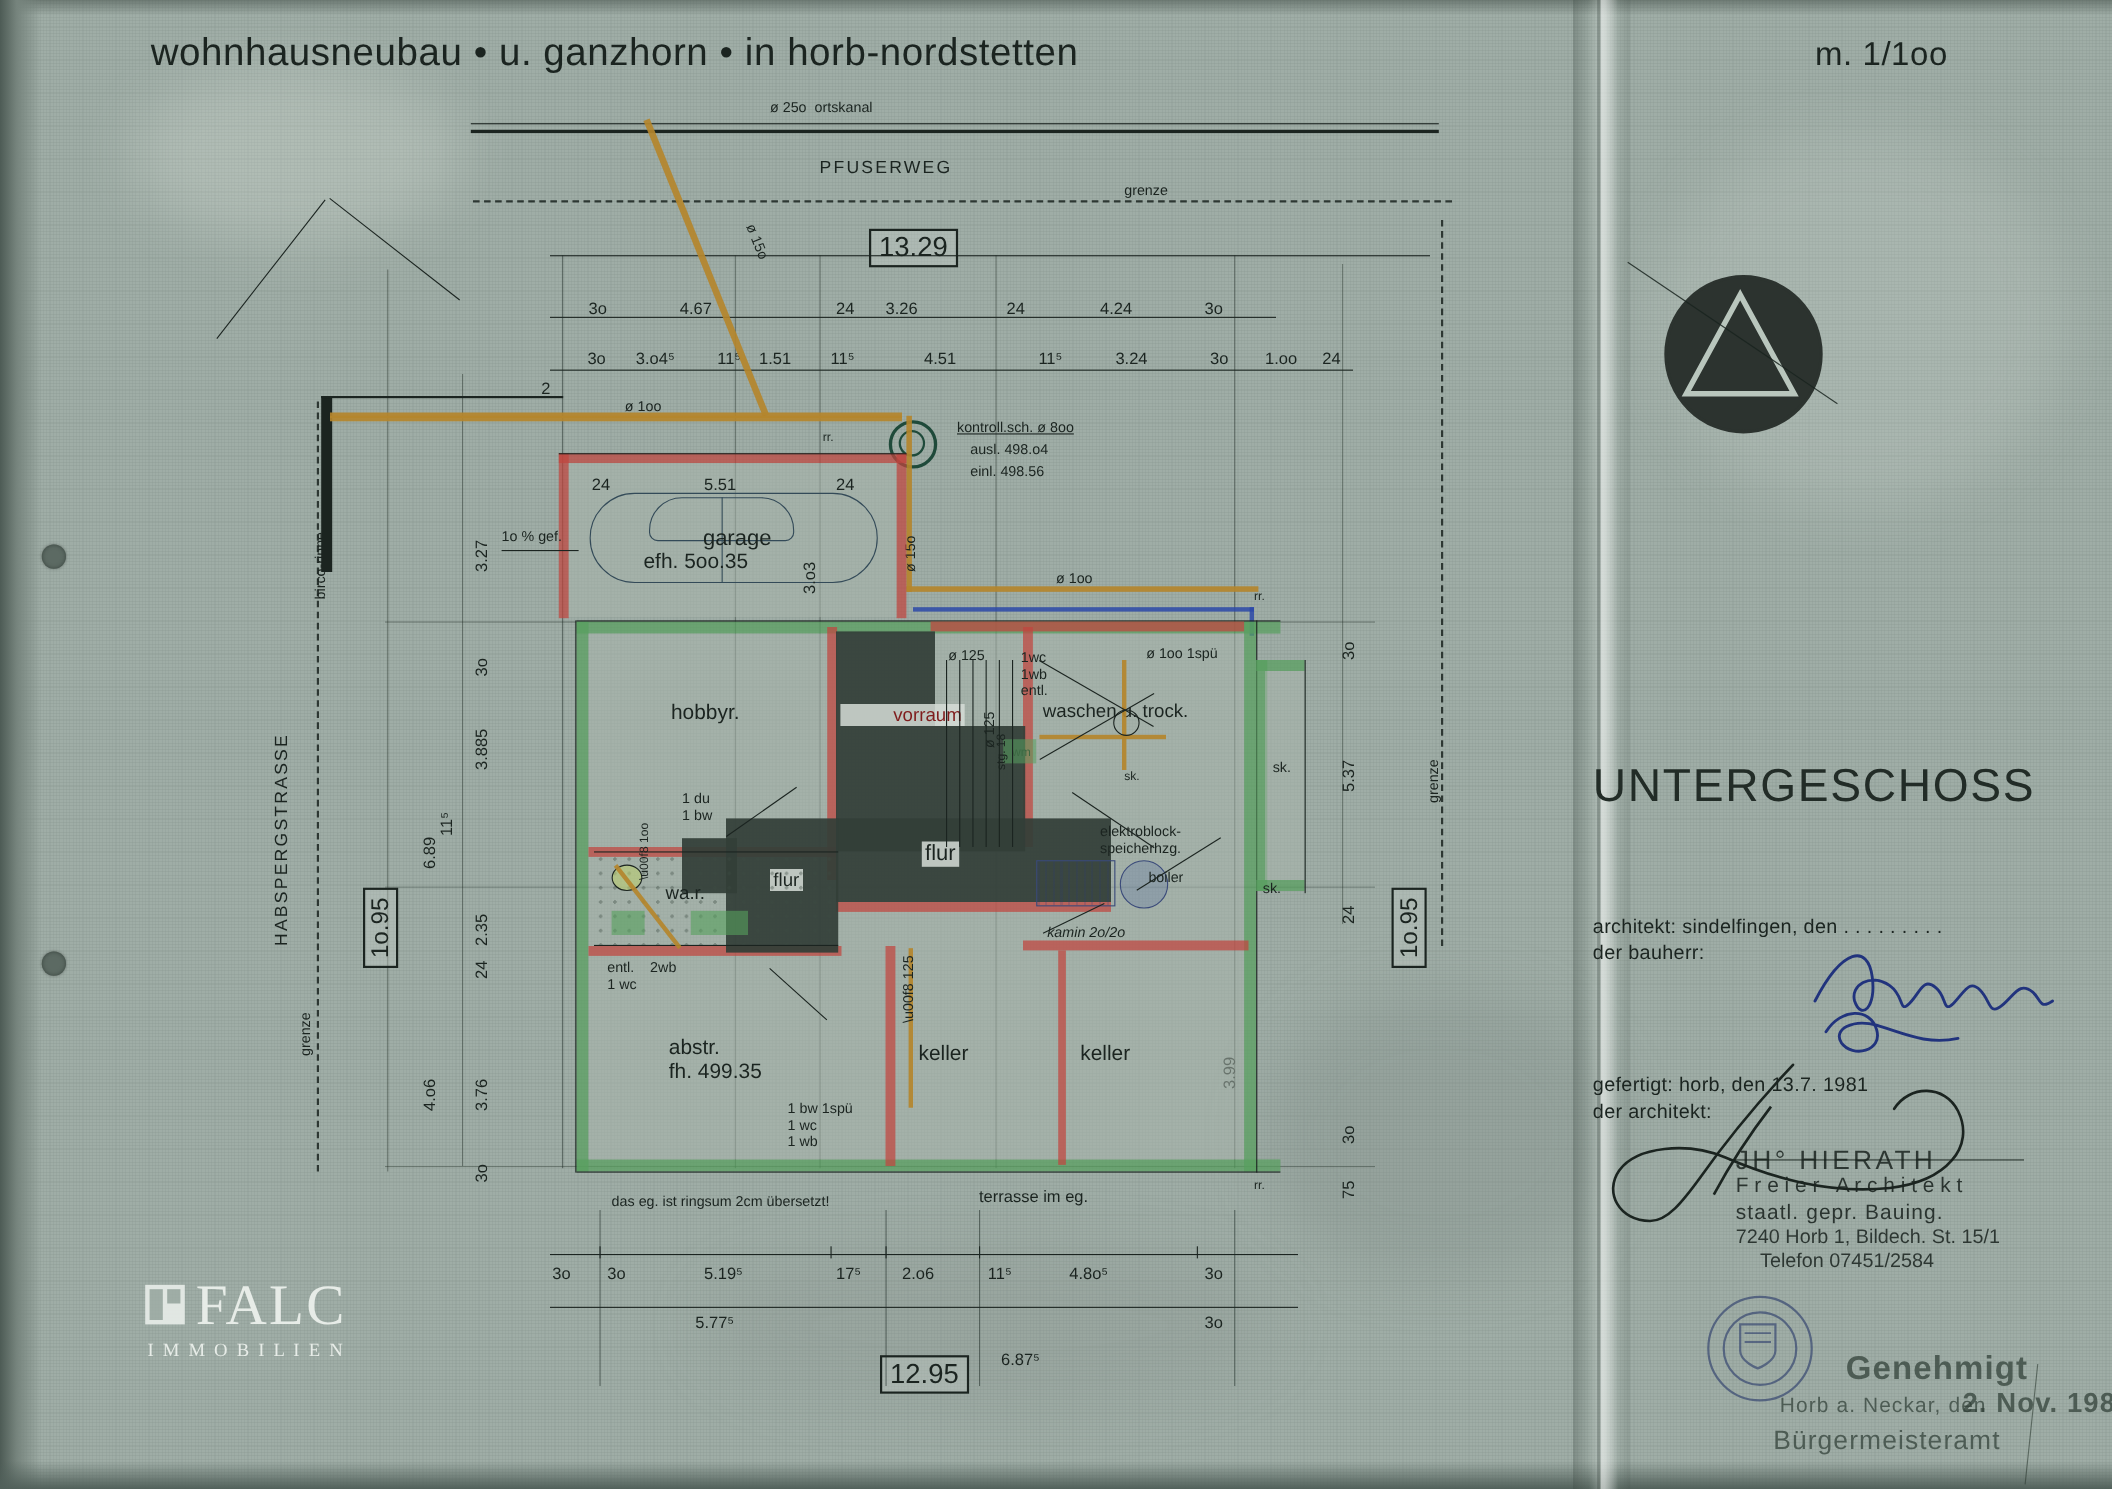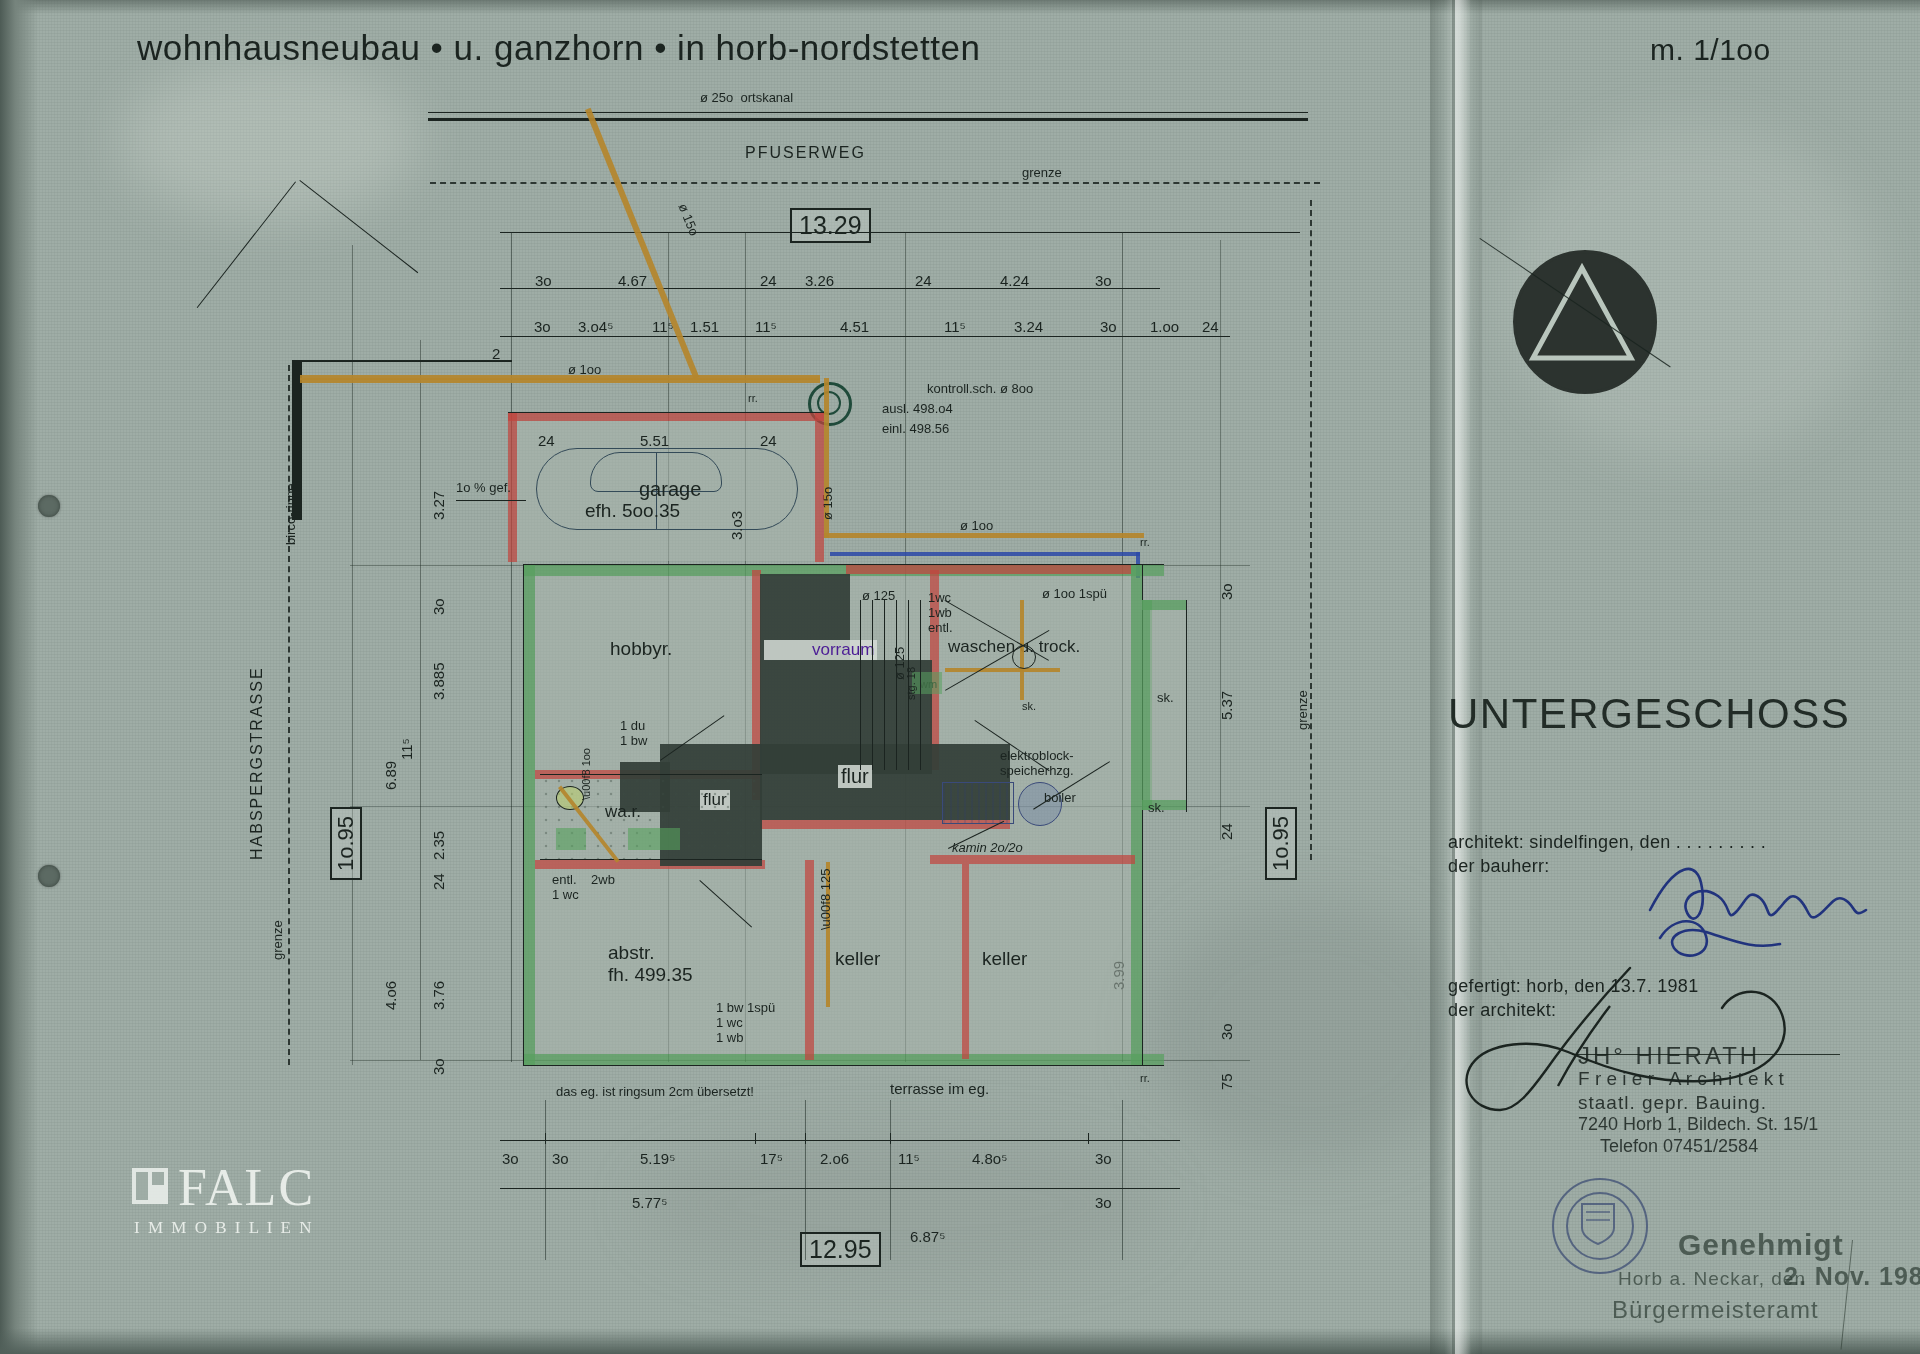--- a/index.html
+++ b/index.html
@@ -203,21 +203,21 @@
   <div class="ink t-dim rot90" style="left:1218px;top:840px;">24</div>
   <div class="ink t-dim rot90" style="left:1110px;top:990px;">3.99</div>
   <div class="ink t-dim rot90" style="left:1218px;top:1040px;">3o</div>
   <div class="ink t-dim rot90" style="left:1218px;top:1090px;">75</div>
 
   <div class="pipe-o" style="left:585px;top:110px;width:6px;height:290px;transform:rotate(-22deg);transform-origin:0 0;"></div>
   <div class="ink t-sm" style="left:672px;top:212px;transform:rotate(68deg);">ø 15o</div>
 
   <div class="circ" style="left:808px;top:382px;width:38px;height:38px;border-color:#1f4a3a;"></div>
   <div class="circ" style="left:817px;top:391px;width:20px;height:20px;border-width:2px;border-color:#1f4a3a;"></div>
-  <div class="ink t-sm" style="left:927px;top:381px;">kontroll.sch. ø 8oo</div>
+  <div class="ink t-sm" style="left:870px;top:381px;text-decoration:underline;">kontroll.sch. ø 8oo</div>
   <div class="ink t-sm" style="left:882px;top:401px;">ausl. 498.o4</div>
   <div class="ink t-sm" style="left:882px;top:421px;">einl. 498.56</div>
 
   <div class="pipe-o" style="left:300px;top:378px;width:520px;height:5px;"></div>
   <div class="ink t-sm" style="left:568px;top:362px;">ø 1oo</div>
   <div class="pipe-o" style="left:824px;top:378px;width:5px;height:160px;"></div>
   <div class="ink t-sm rot90" style="left:820px;top:520px;">ø 15o</div>
   <div class="pipe-o" style="left:824px;top:533px;width:320px;height:5px;"></div>
   <div class="ink t-sm" style="left:960px;top:518px;">ø 1oo</div>
   <div class="pipe-b" style="left:830px;top:552px;width:310px;height:4px;"></div>
@@ -274,21 +274,21 @@
   <div class="wall-r" style="left:930px;top:855px;width:205px;height:9px;"></div>
   <div class="wall-r" style="left:805px;top:860px;width:9px;height:200px;"></div>
   <div class="wall-r" style="left:962px;top:864px;width:7px;height:195px;"></div>
 
   <div class="dark" style="left:760px;top:574px;width:90px;height:200px;"></div>
   <div class="dark" style="left:850px;top:660px;width:82px;height:114px;"></div>
   <div class="dark" style="left:760px;top:744px;width:250px;height:76px;"></div>
   <div class="dark" style="left:660px;top:744px;width:102px;height:122px;"></div>
   <div class="dark" style="left:620px;top:762px;width:50px;height:50px;"></div>
 
-  <div class="ink t-room lbl-w" style="left:764px;top:640px;color:#4c1d95;padding-left:48px;">vorraum</div>
+  <div class="ink t-room lbl-w" style="left:764px;top:640px;color:#7f1d1d;padding-left:48px;">vorraum</div>
   <div class="ink t-room lbl-w" style="left:700px;top:790px;">flur</div>
   <div class="ink t-room lbl-w" style="left:838px;top:765px;font-size:20px;">flur</div>
 
   <div class="ink t-room" style="left:610px;top:638px;font-size:19px;">hobbyr.</div>
   <div class="ink t-sm" style="left:620px;top:718px;white-space:pre;">1 du
 1 bw</div>
   <div class="ln h1" style="left:660px;top:760px;width:78px;transform:rotate(-35deg);transform-origin:0 0;"></div>
 
   <div class="ink t-room" style="left:948px;top:637px;font-size:17px;">waschen u. trock.</div>
   <div class="ink t-sm" style="left:928px;top:590px;">1wc

